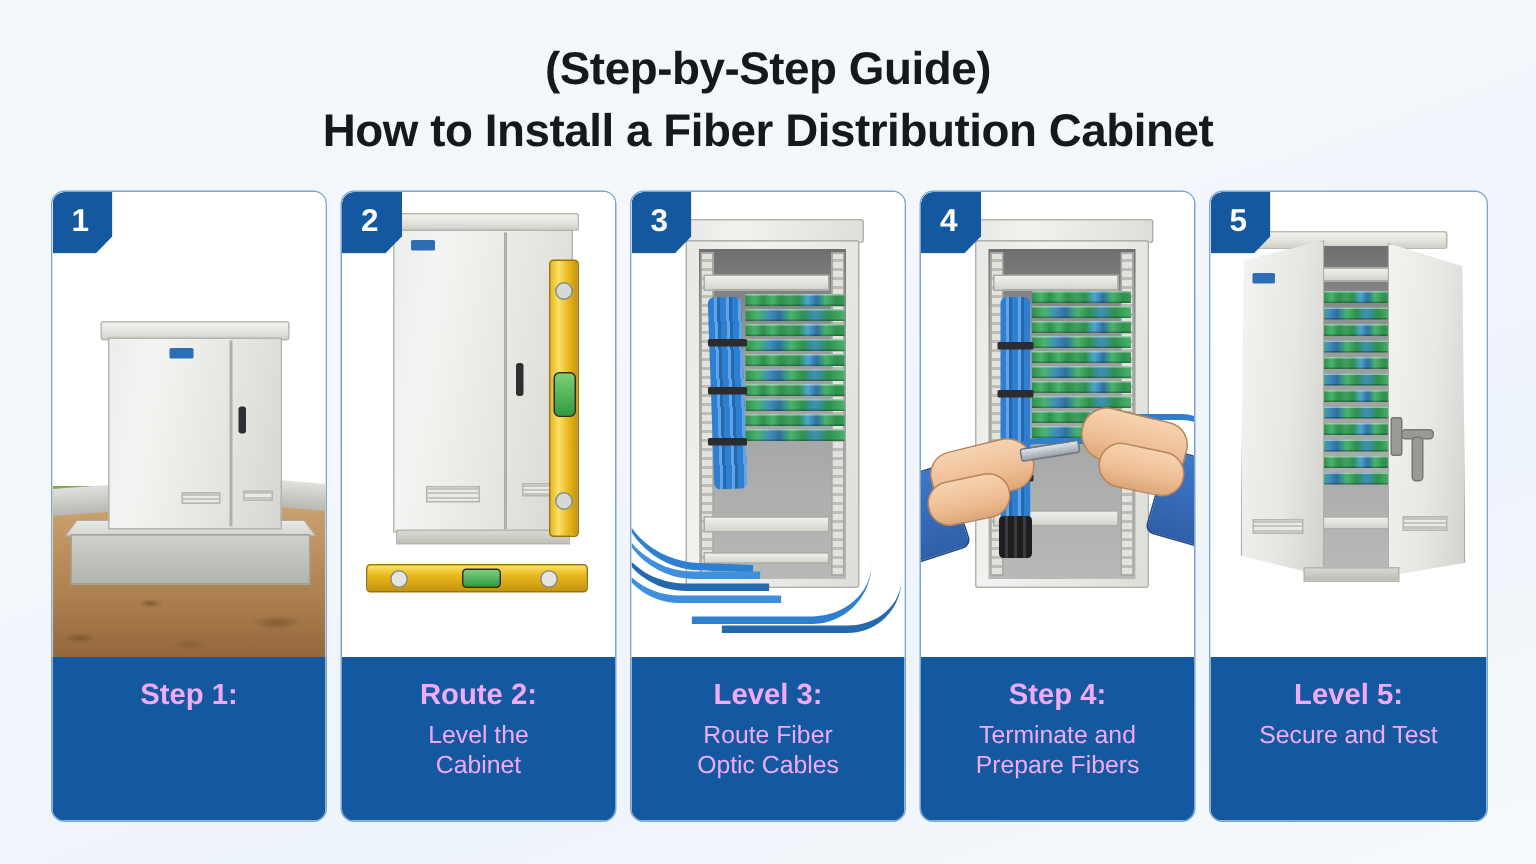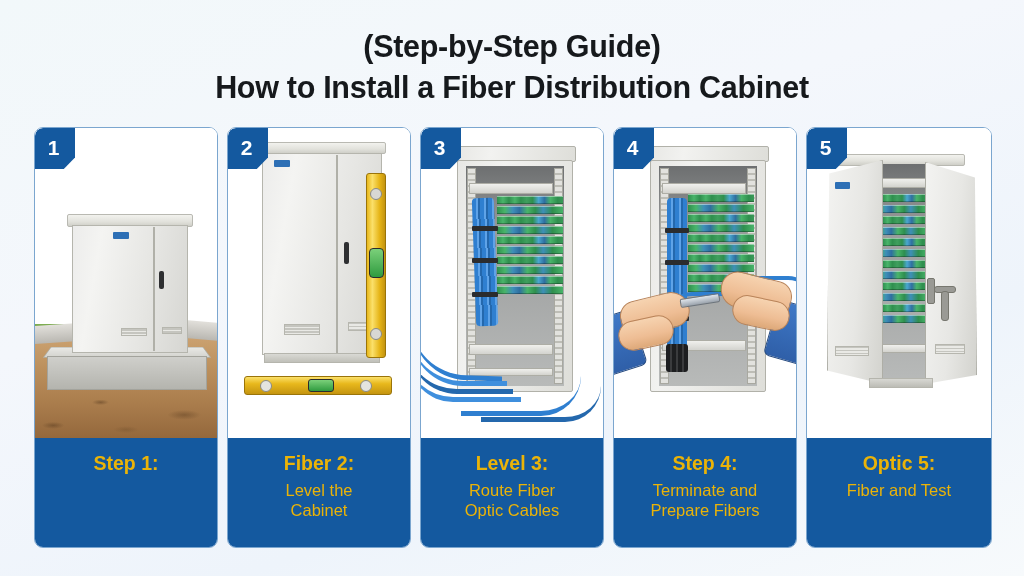--- a/index.html
+++ b/index.html
@@ -87,21 +87,21 @@
     border-top-left-radius: 8px;
     clip-path: polygon(0 0, 100% 0, 100% 72%, 72% 100%, 0 100%);
     padding-bottom: 2px;
     padding-right: 3px;
   }
 
   
   .band {
     flex: 1;
     background: #14599f;
-    color: #eab308;
+    color: #f0abfc;
     text-align: center;
     padding: 14px 6px 10px;
     display: flex;
     flex-direction: column;
     align-items: center;
   }
   .band-title {
     font-size: 19.5px;
     font-weight: bold;
     line-height: 1.18;
@@ -335,21 +335,21 @@
         <div style="position:absolute; left:32px; top:252px; width:12px; height:12px; border-radius:50%;
                     background:#e4e4e0; border:1.2px solid #8a8a84;"></div>
         <div style="position:absolute; left:80px; top:251px; width:26px; height:13px; border-radius:3px;
                     background:linear-gradient(180deg,#7bd07a,#2f9b3f); border:1.4px solid #2b2c2e;"></div>
         <div style="position:absolute; left:132px; top:252px; width:12px; height:12px; border-radius:50%;
                     background:#e4e4e0; border:1.2px solid #8a8a84;"></div>
       </div>
     </div>
     <div class="badge">2</div>
     <div class="band">
-      <div class="band-title">Fiber 2:</div>
+      <div class="band-title">Route 2:</div>
       <div class="band-sub">Level the
 Cabinet</div>
     </div>
   </div>
 
   <div class="card card-3">
     <div class="photo">
       <div class="scene" style="background:#ffffff;">
         <div class="rack-frame" style="left:33px; top:18px; width:122px; height:16px;"></div>
         <div class="rack-frame" style="left:36px; top:32px; width:116px; height:232px;"></div>
@@ -492,18 +492,18 @@
         <div class="lock-knob" style="left:120px; top:150px; width:8px; height:26px;"></div>
         <div class="lock-knob" style="left:127px; top:158px; width:22px; height:7px; border-radius:3px;"></div>
         <div class="lock-knob" style="left:134px; top:163px; width:8px; height:30px; border-radius:3px;"></div>
 
         <div class="cab-body" style="left:62px; top:250px; width:64px; height:10px;
                                      background:linear-gradient(180deg,#d8d8d3,#bcbcb5);"></div>
       </div>
     </div>
     <div class="badge">5</div>
     <div class="band">
-      <div class="band-title">Optic 5:</div>
-      <div class="band-sub">Fiber and Test</div>
+      <div class="band-title">Level 5:</div>
+      <div class="band-sub">Secure and Test</div>
     </div>
   </div>
 
 </div>
 
 </body></html>

